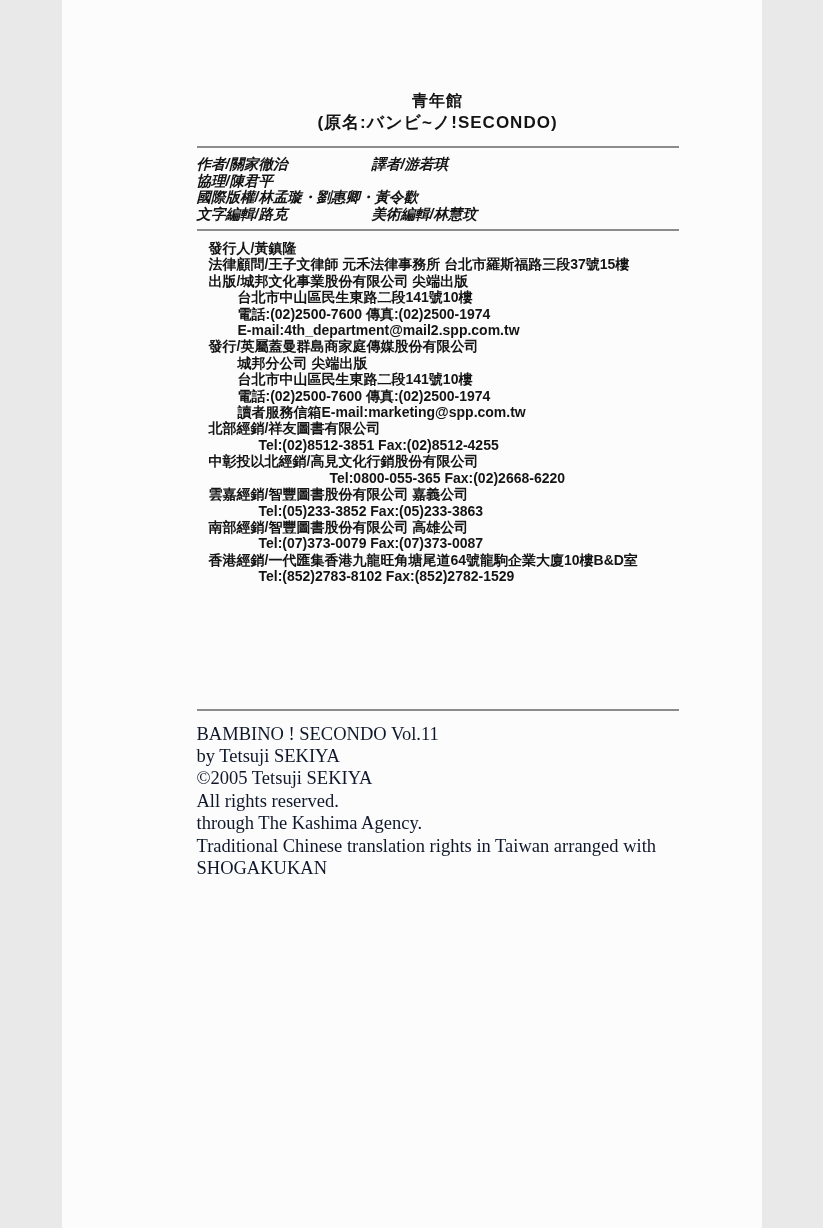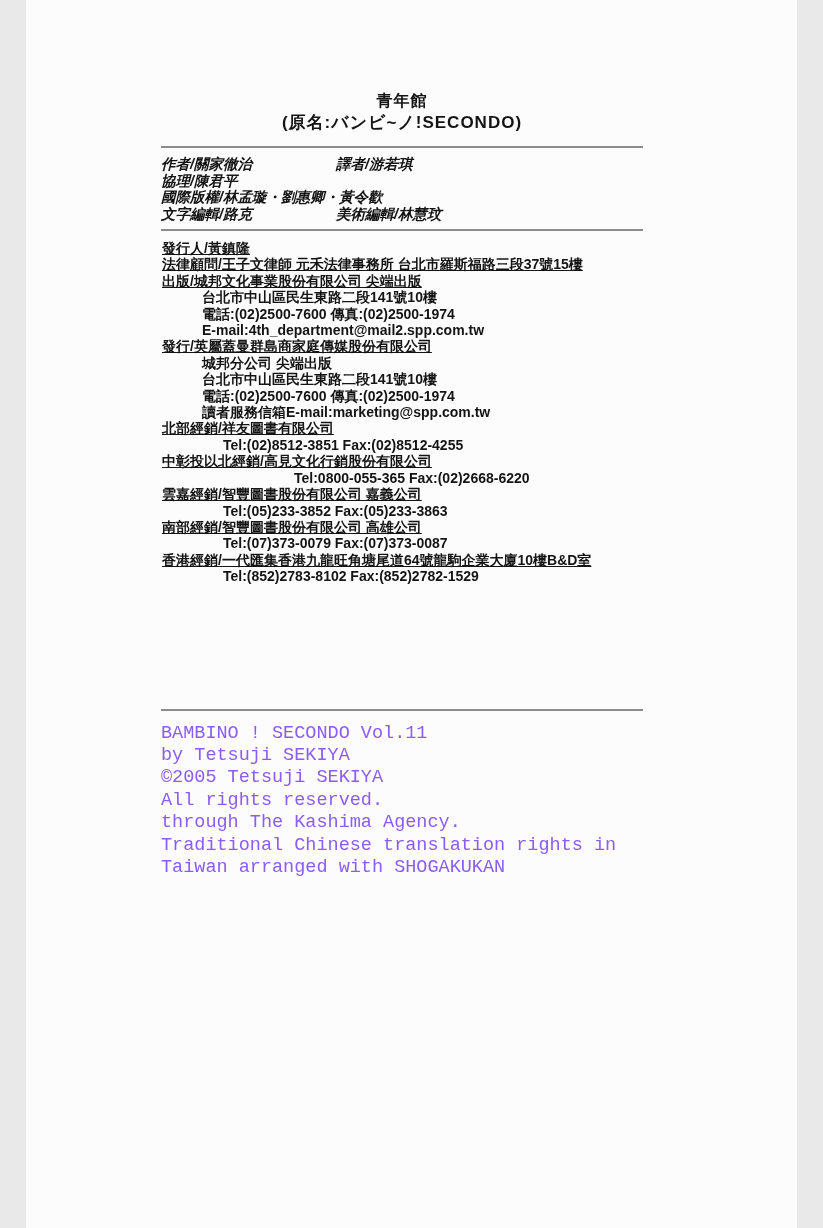--- a/index.html
+++ b/index.html
@@ -2,21 +2,21 @@
 <html><head>
 <meta charset="utf-8">
 <style>
   html,body{margin:0;padding:0;}
   body{
     background:#e9e9e9;
     font-family:"Liberation Sans", sans-serif;
   }
   .page{
     position:relative;
-    width:771px;height:1228px;
+    width:700px;height:1228px;
     background:#fcfcfc;
     margin:0 auto;
     overflow:hidden;
     color:#141414;
   }
   .content{
     position:absolute;
     left:135px;top:92px;
     width:482px;
   }
@@ -52,30 +52,30 @@
     white-space:nowrap;
     font-style:italic;
   }
   .credit-left{display:inline-block;min-width:175px;}
   
   .publishing{margin-top:9px;}
   .pub-line{
     font-size:14px;line-height:16.4px;font-weight:bold;
     white-space:nowrap;
   }
-  .ind-0{margin-left:1px;text-decoration:underline;}
+  .ind-0{margin-left:12px;}
   .ind-1{margin-left:41px;}
   .ind-2{margin-left:62px;font-family:"Liberation Sans", sans-serif;}
   .ind-3{margin-left:133px;}
   
   .copyright{margin-top:12px;}
   .copy-line{
-    font-family:Liberation Mono, monospace;
+    font-family:Liberation Serif, serif;
     font-size:18.5px;line-height:22.4px;
-    color:#8b5cf6;
+    color:#0f172a;
   }
 </style>
 </head>
 <body>
 
 <div class="page">
   <div class="content">
 
     <header class="title-block">
       <div class="imprint">青年館</div>

